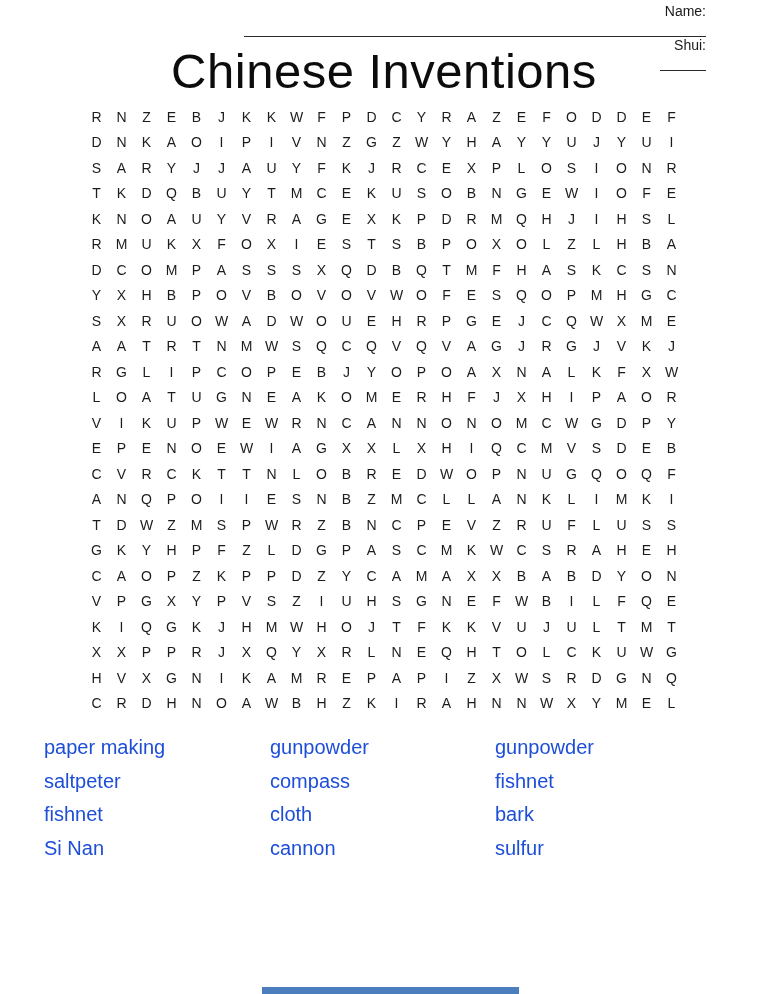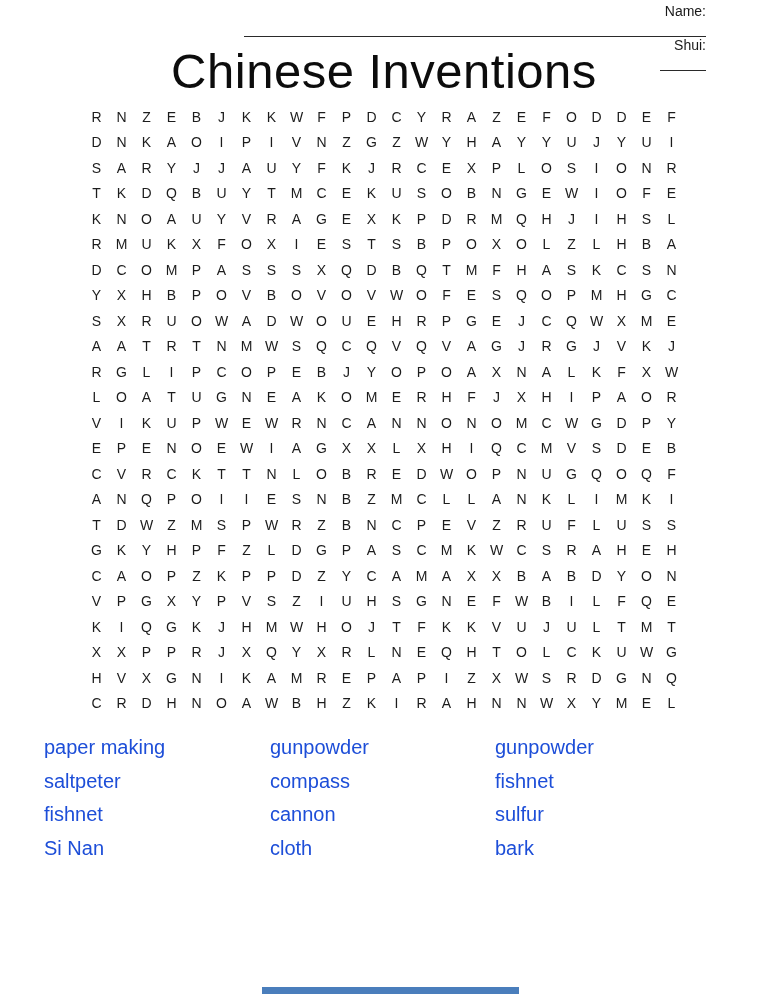--- a/index.html
+++ b/index.html
@@ -679,26 +679,26 @@
   <div class="words">
     <ul class="word-col">
         <li>paper making</li>
         <li>saltpeter</li>
         <li>fishnet</li>
         <li>Si Nan</li>
       </ul>
     <ul class="word-col">
         <li>gunpowder</li>
         <li>compass</li>
+        <li>cloth</li>
         <li>cannon</li>
-        <li>cloth</li>
       </ul>
     <ul class="word-col">
         <li>gunpowder</li>
         <li>fishnet</li>
+        <li>bark</li>
         <li>sulfur</li>
-        <li>bark</li>
       </ul>
   </div>
 
   <div class="bottom-bar" style="background: rgb(74, 126, 188);"></div>
 
 </div>
 
 </body></html>

